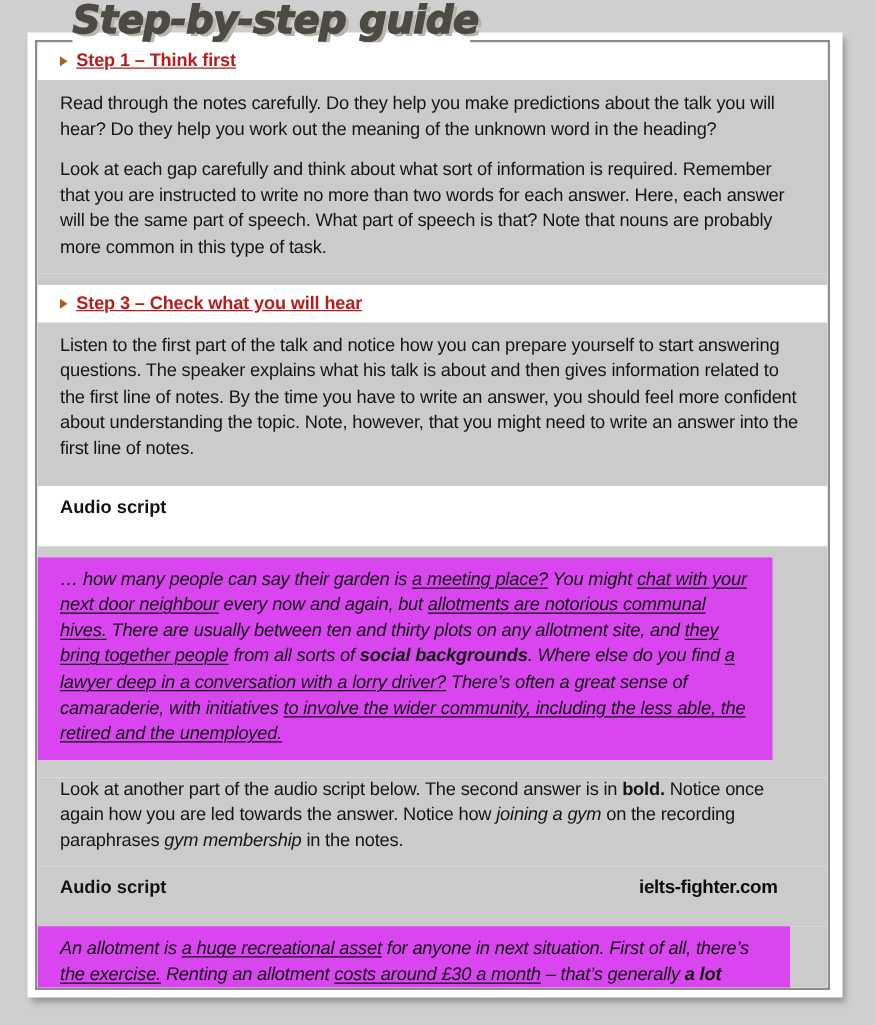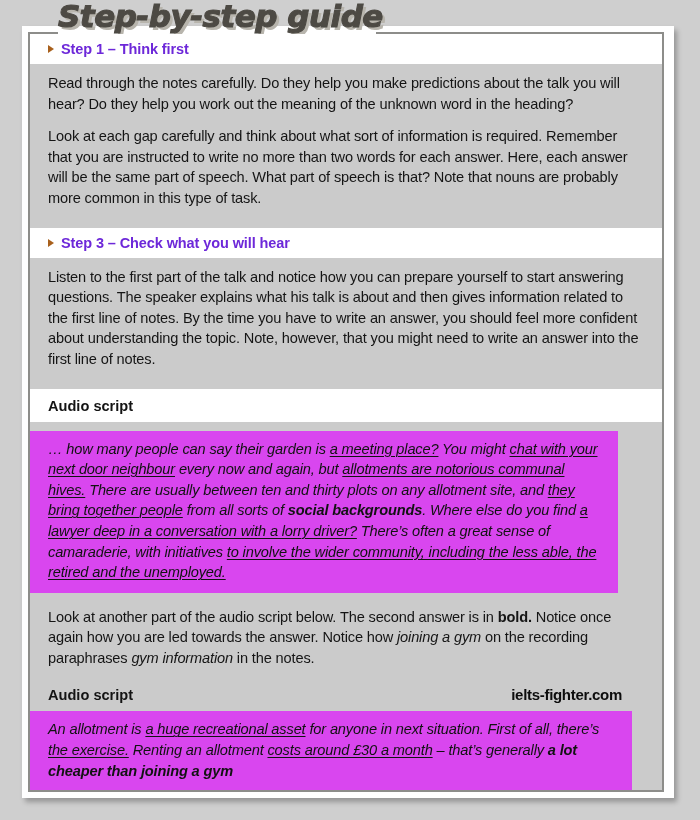--- a/index.html
+++ b/index.html
@@ -98,25 +98,26 @@
   .white-band {
     background: #ffffff;
   }
 
   
   .step-head {
     background: #ffffff;
     padding: 7px 0 7px 18px;
     font-size: 14.5px;
     font-weight: bold;
-    color: #6d28d9;
+    color: #b91c1c;
     letter-spacing: -0.1px;
     display: flex;
     align-items: center;
     gap: 7px;
+    text-decoration: underline;
   }
   .tri {
     display: inline-block;
     width: 0;
     height: 0;
     border-left: 6px solid #a8601c;
     border-top: 4.5px solid transparent;
     border-bottom: 4.5px solid transparent;
   }
 
@@ -135,21 +136,21 @@
 
   b, strong { font-weight: bold; }
   i, em { font-style: italic; }
   u.ul { text-decoration: underline; text-decoration-thickness: 1px; text-underline-offset: 2px; }
 
   
   .audio-head {
     font-size: 14.6px;
     font-weight: bold;
     color: #141414;
-    padding: 9px 18px 8px 18px;
+    padding: 9px 18px 23px 18px;
     position: relative;
   }
 
   .watermark {
     position: absolute;
     right: 40px;
     top: 8px;
     font-size: 15px;
     font-weight: bold;
     color: #0d0d0d;
@@ -213,21 +214,21 @@
       <div class="audio-head">Audio script</div>
     </div>
 
     <div class="gray-band block-pad-top">
       <div class="script-panel"><span>… how many people can say their garden is </span><u class="ul">a meeting place?</u><span> You might </span><u class="ul">chat with your next door neighbour</u><span> every now and again, but </span><u class="ul">allotments are notorious communal hives.</u><span> There are usually between ten and thirty plots on any allotment site, and </span><u class="ul">they bring together people</u><span> from all sorts of </span><b>social backgrounds</b><span>. Where else do you find </span><u class="ul">a lawyer deep in a conversation with a lorry driver?</u><span> There’s often a great sense of camaraderie, with initiatives </span><u class="ul">to involve the wider community, including the less able, the retired and the unemployed.</u></div>
     </div>
 
     <div class="gray-band spacer-md"></div>
 
     <div class="gray-band block-pad-bot">
-      <p class="para"><span>Look at another part of the audio script below. The second answer is in </span><b>bold.</b><span> Notice once again how you are led towards the answer. Notice how </span><i>joining a gym</i><span> on the recording paraphrases </span><i>gym information</i><span> in the notes.</span></p>
+      <p class="para"><span>Look at another part of the audio script below. The second answer is in </span><b>bold.</b><span> Notice once again how you are led towards the answer. Notice how </span><i>joining a gym</i><span> on the recording paraphrases </span><i>gym membership</i><span> in the notes.</span></p>
     </div>
 
     <div class="gray-band">
       <div class="audio-head">
         <span>Audio script</span>
         <span class="watermark">ielts-fighter.com</span>
       </div>
     </div>
 
     <div class="gray-band">

